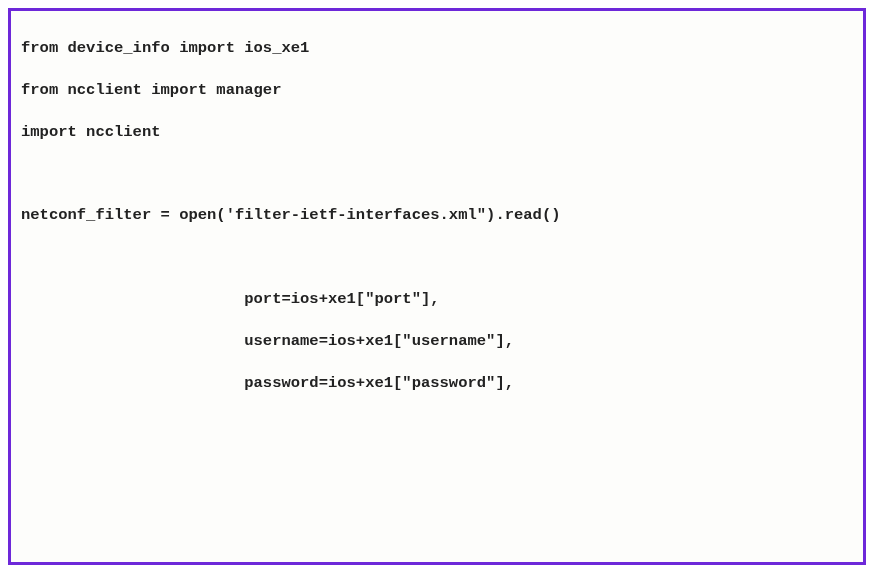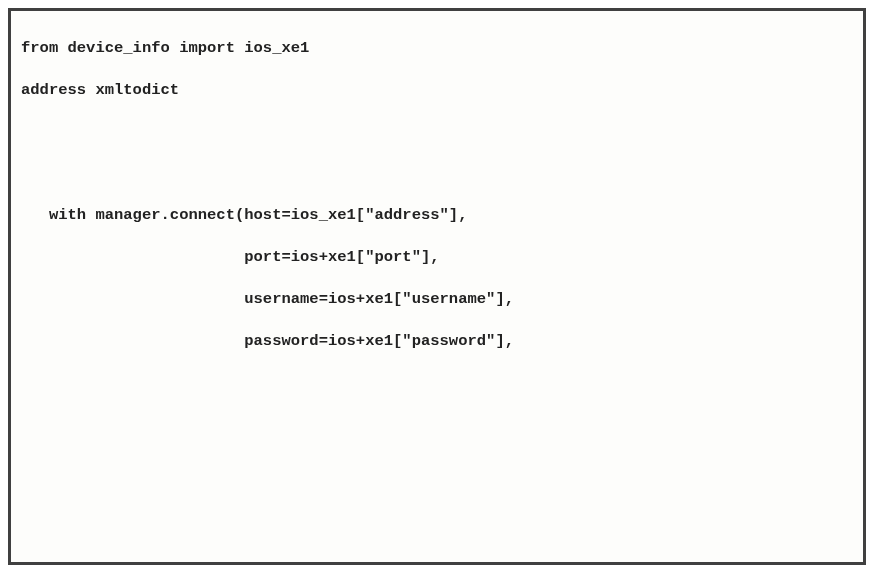--- a/index.html
+++ b/index.html
@@ -7,21 +7,21 @@
       padding: 0;
       box-sizing: border-box;
     }
     body {
       background: #fff;
       padding: 8px;
       width: 874px;
       height: 573px;
     }
     .code-container {
-      border: 3px solid #404040;
+      border: 3px solid #6d28d9;
       background: #fdfdfb;
       padding: 6px 10px;
       font-family: "Courier New", Courier, monospace;
       font-size: 15.5px;
       line-height: 1.35;
       color: #222;
       font-weight: bold;
       width: 100%;
       height: 100%;
       overflow: hidden;
@@ -30,24 +30,25 @@
     .code-line {
       display: block;
       min-height: 1.35em;
     }
   </style>
 </head>
 <body>
 
 <div class="code-container">
 <span class="code-line">from device_info import ios_xe1</span>
-<span class="code-line">address xmltodict</span>
+<span class="code-line">from ncclient import manager</span>
+<span class="code-line">import ncclient</span>
 <span class="code-line"></span>
+<span class="code-line">netconf_filter = open('filter-ietf-interfaces.xml").read()</span>
 <span class="code-line"></span>
-<span class="code-line">   with manager.connect(host=ios_xe1["address"],</span>
 <span class="code-line">                        port=ios+xe1["port"],</span>
 <span class="code-line">                        username=ios+xe1["username"],</span>
 <span class="code-line">                        password=ios+xe1["password"],</span>
 <span class="code-line"></span>
 
 
 
 
 
 

